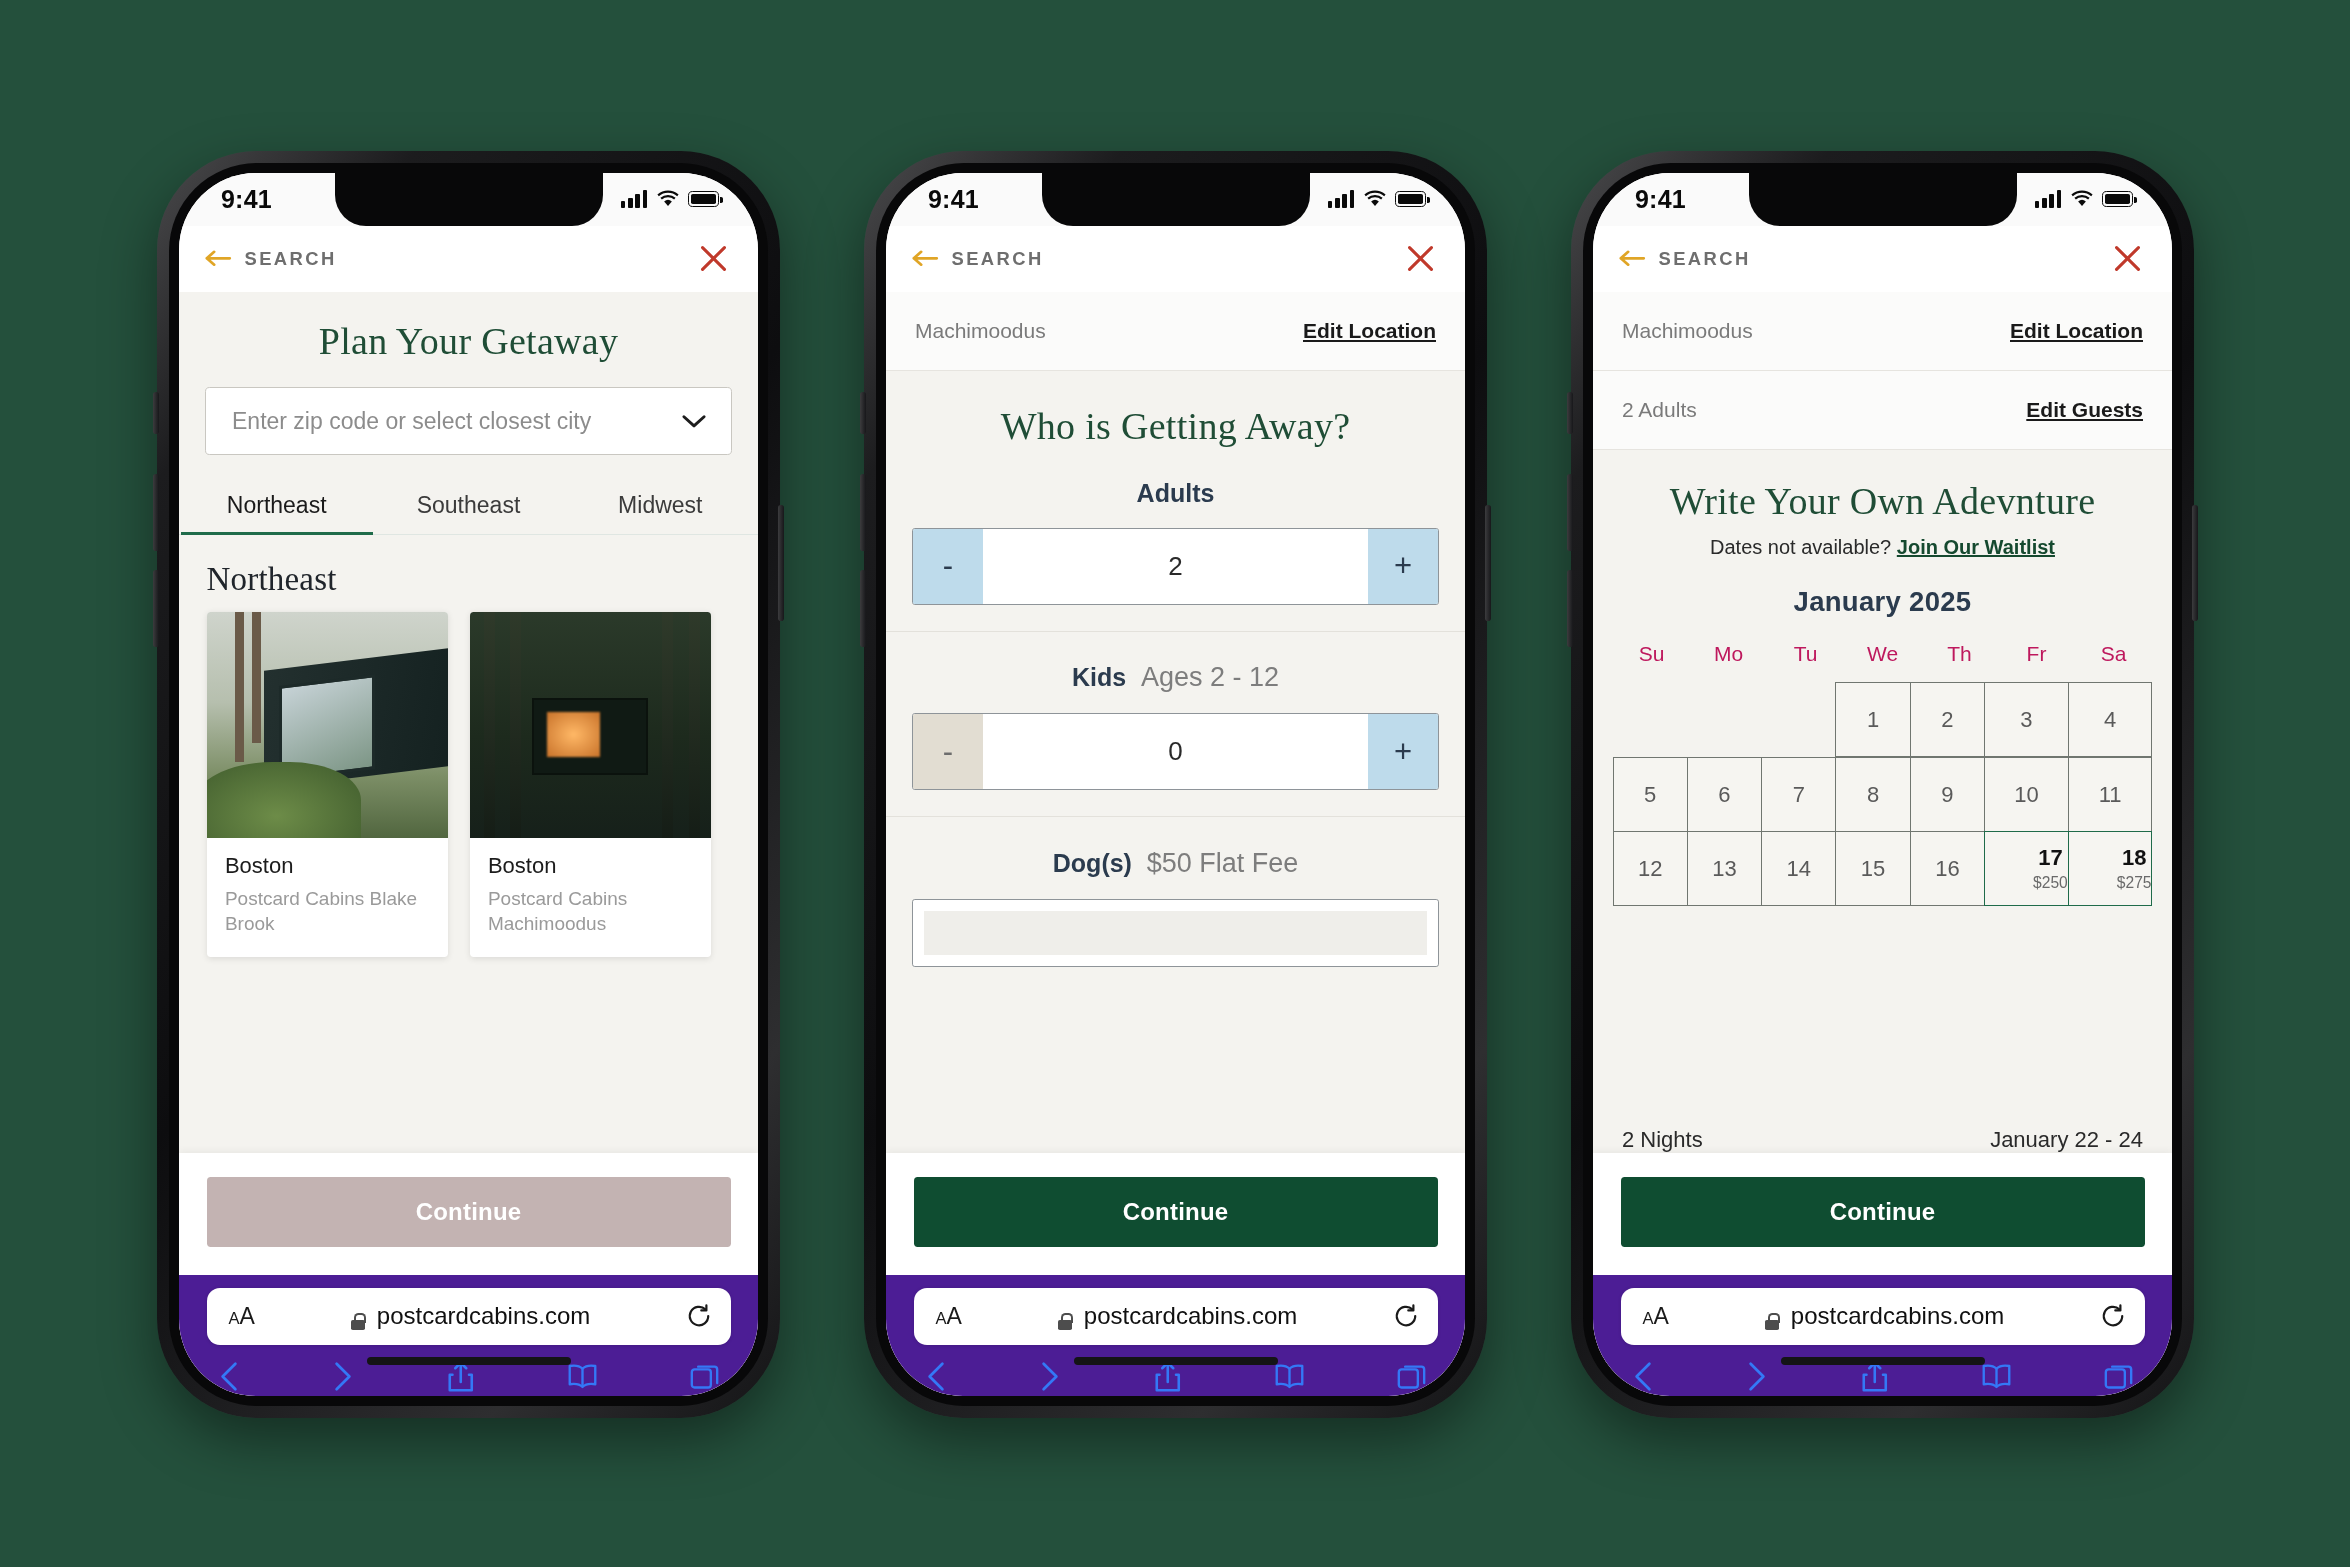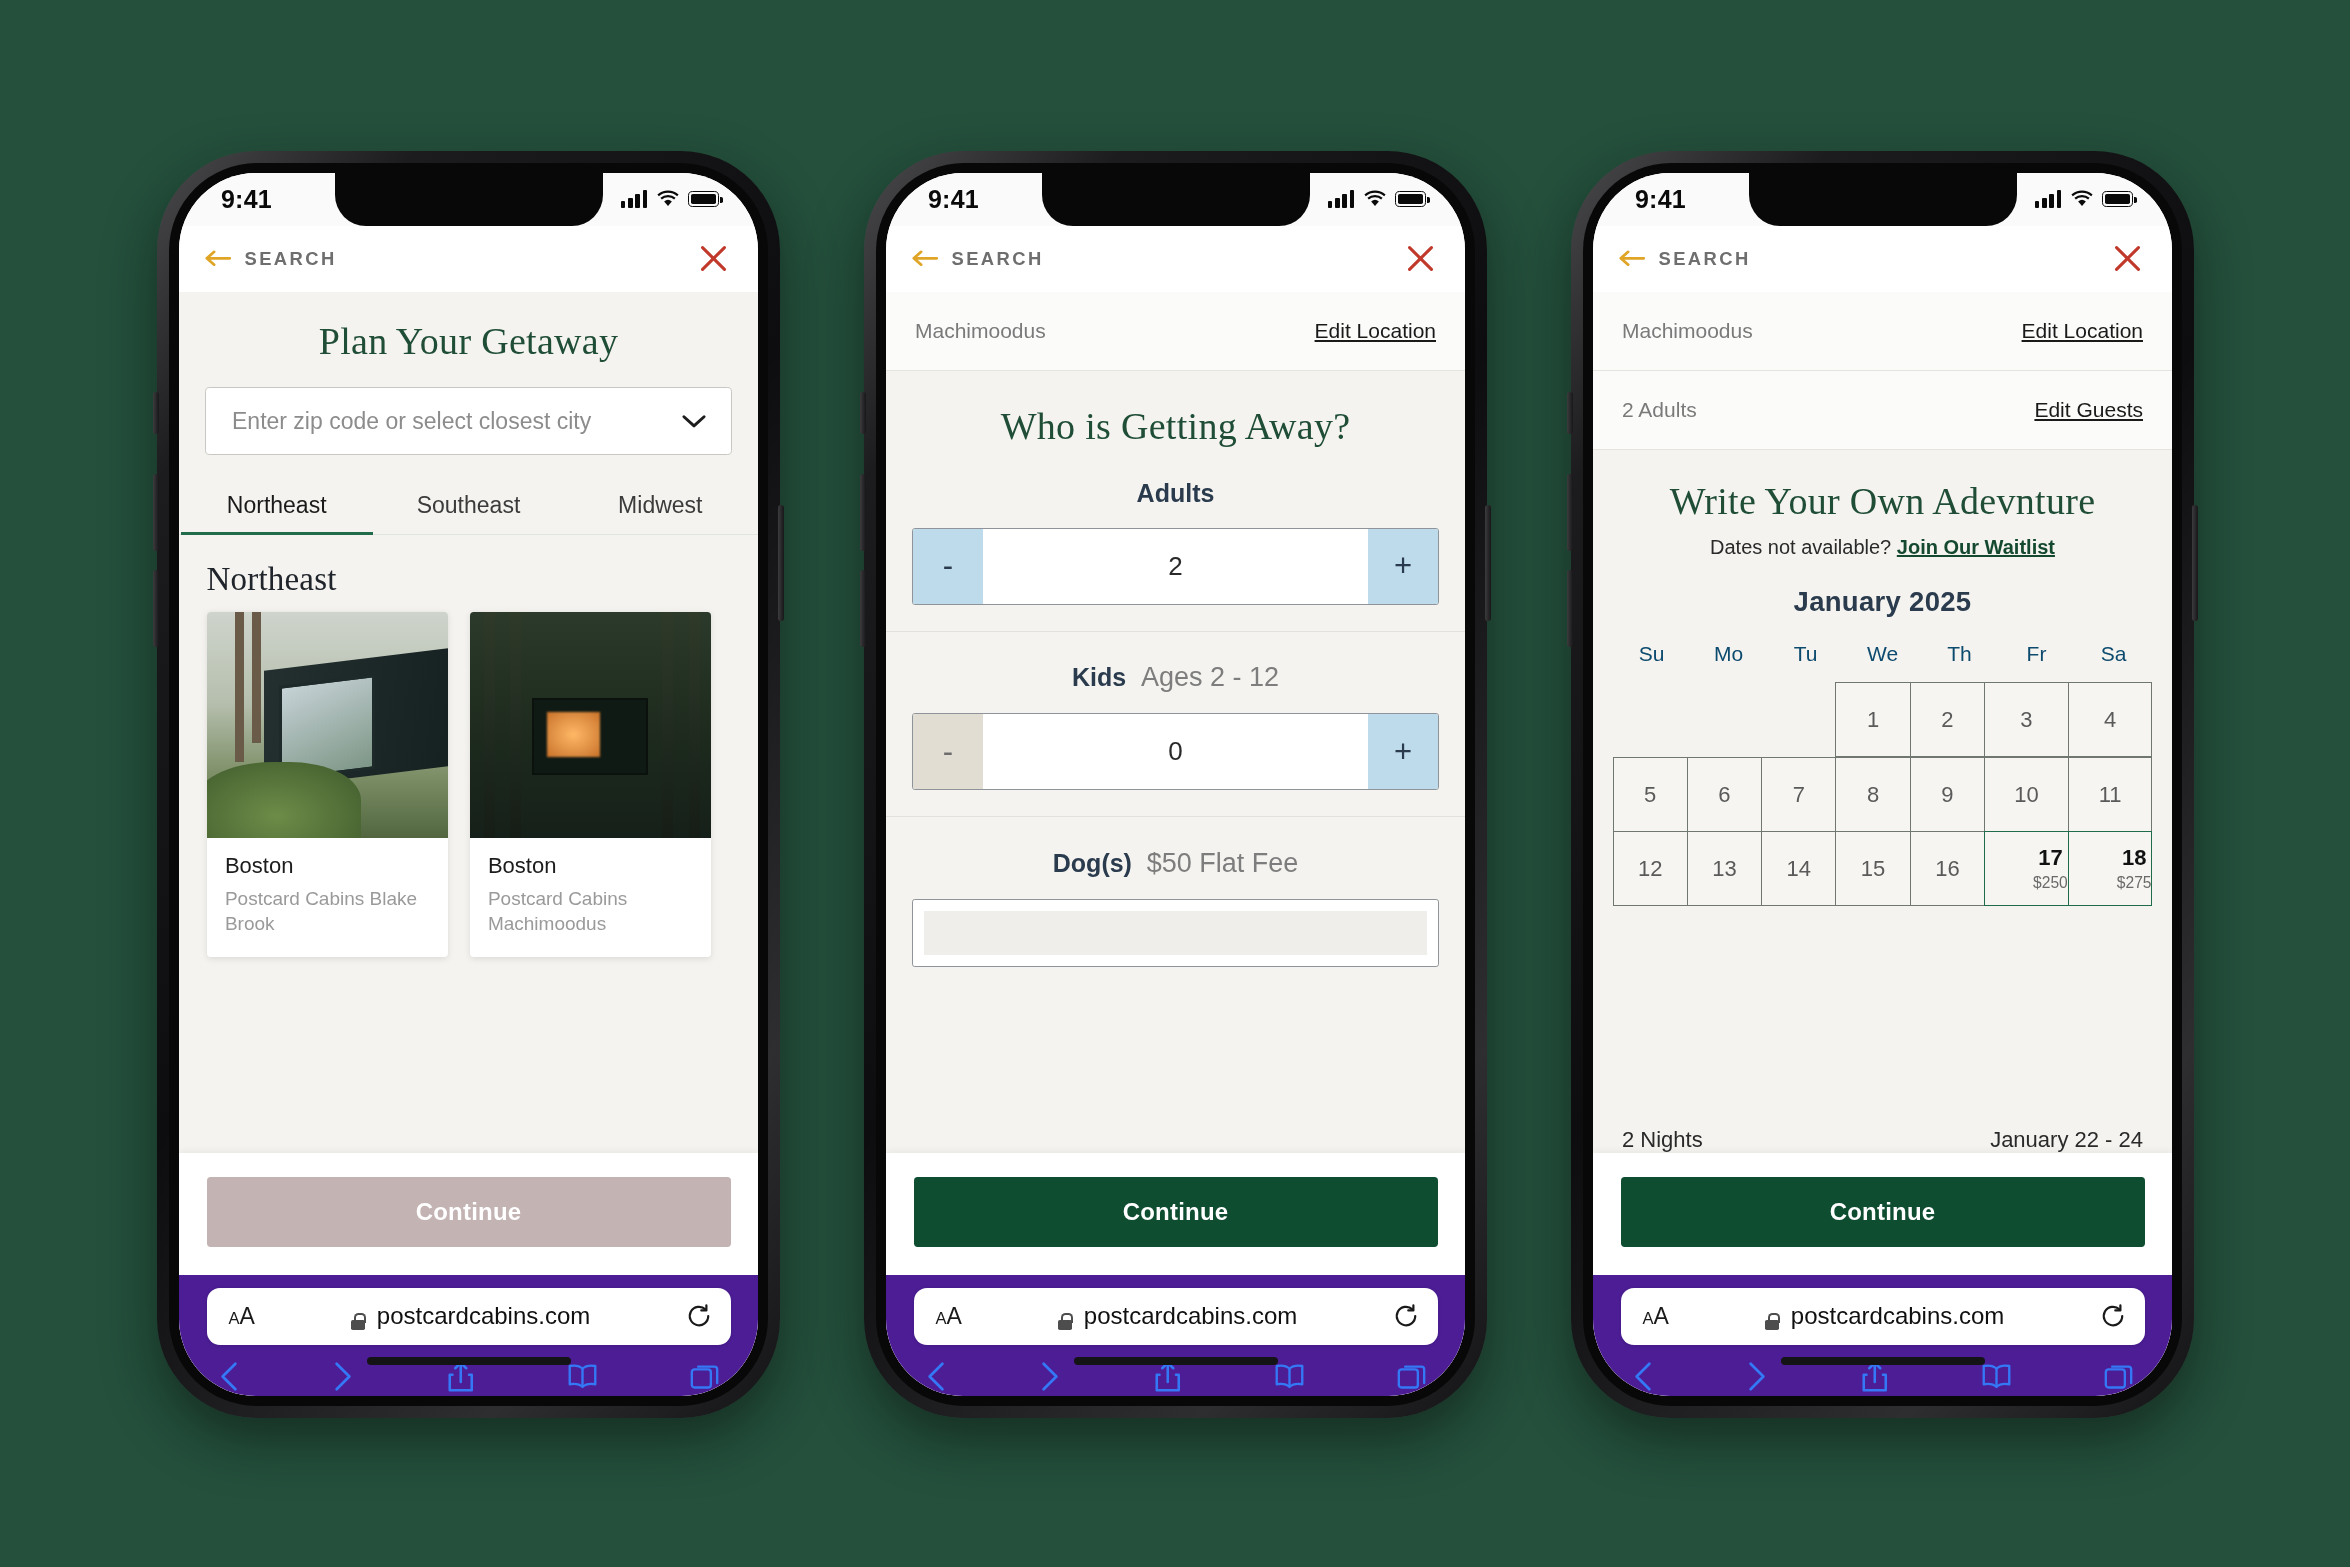--- a/index.html
+++ b/index.html
@@ -145,21 +145,21 @@
   .tabbar { display: flex; align-items: center; justify-content: space-between; padding: 14.7px 39px 0; }
   .tabbar div { cursor: pointer; }
 
   
   .fieldrow {
     background: #fbfbfa; border-bottom: 0.9px solid #e6e4df;
     height: 79px; display: flex; align-items: center; justify-content: space-between;
     padding: 0 29px;
   }
   .fieldval { font-size: 21px; color: #7a7a7a; }
-  .fieldlink { font-size: 21px; color: #1a1a1a; font-weight: normal; text-decoration: underline; cursor: pointer; }
+  .fieldlink { font-size: 21px; color: #1a1a1a; font-weight: bold; text-decoration: underline; cursor: pointer; }
 
   .stepper-label { text-align: center; margin-top: 31px; display: flex; align-items: baseline; justify-content: center; gap: 14.7px; }
   .stepper-label .nm { font-size: 25px; font-weight: bold; color: #2b3b4e; }
   .stepper-label .hint { font-size: 27px; color: #7d7d7d; }
   .stepper {
     margin: 20px 26px 0; height: 77px; display: flex; background: #fff;
     border: 1.4px solid #8e9499; border-radius: 2.8px; overflow: hidden;
   }
   .stepper .minus, .stepper .plus {
     width: 70px; display: flex; align-items: center; justify-content: center;
@@ -168,21 +168,21 @@
   .stepper .enabled { background: #bedbeb; }
   .stepper .disabled { background: #e2ddd2; color: #6d6d6d; }
   .stepper .val { flex: 1; display: flex; align-items: center; justify-content: center; font-size: 26px; color: #2a2a2a; }
   .divider-line { height: 0.9px; background: #e3e1db; margin: 26px 0 0; }
 
   
   .cal-sub { text-align: center; font-size: 20px; color: #2a2a2a; margin-top: 13px; }
   .cal-sub a { color: #15492f; font-weight: bold; text-decoration: underline; cursor: pointer; }
   .cal-month { text-align: center; font-size: 27.5px; font-weight: bold; color: #2b3b4e; margin-top: 27.5px; letter-spacing: 0.3px; }
   .cal-dows { display: grid; grid-template-columns: repeat(7,1fr); margin: 24px 20px 0; }
-  .cal-dows span { text-align: center; font-size: 21px; color: #0c4a6e; }
+  .cal-dows span { text-align: center; font-size: 21px; color: #be185d; }
   .cal-grid { display: grid; grid-template-columns: repeat(7,1fr); margin: 16.5px 20px 0; }
   .cal-cell { height: 75px; display: flex; flex-direction: column; align-items: center; justify-content: center; font-size: 22px; color: #5a5a5a; position: relative; }
   .cal-cell.on { border: 0.9px solid #707670; margin: -0.5px; background: #f6f5f1; cursor: pointer; }
   .cal-cell.blank { border: none; background: transparent; }
   .cal-cell.sel { border: 1.4px solid #1f6b4a; color: #111; font-weight: bold; z-index: 2; padding-left: 48px; }
   .cal-cell .price { font-size: 15.6px; color: #6a6a6a; font-weight: normal; margin-top: 2.8px; }
   .summary {
     display: flex; align-items: center; justify-content: space-between;
     padding: 16.5px 29px 0; font-size: 22px; color: #2a2a2a; background: #f4f3ef;
   }

